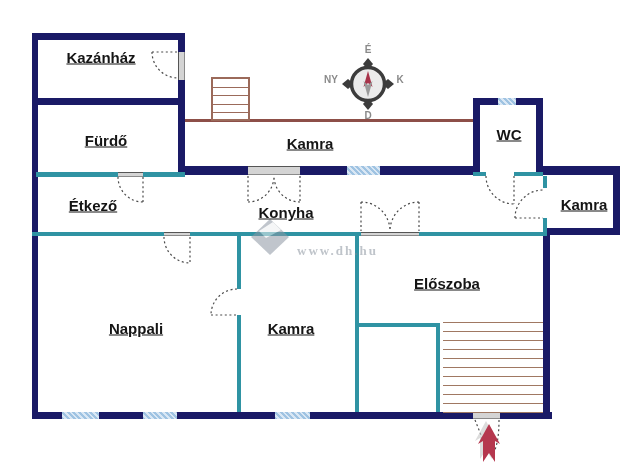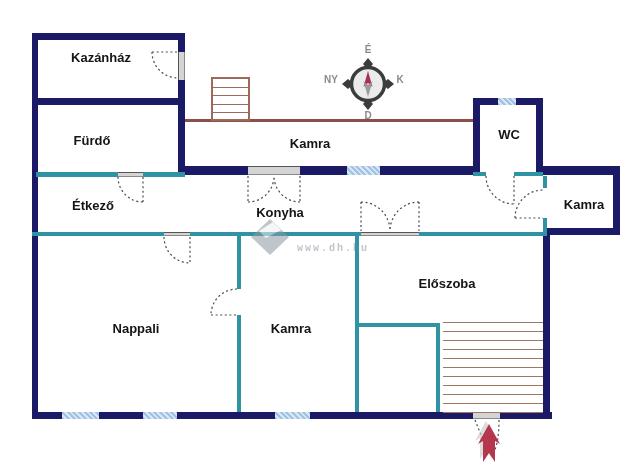--- a/index.html
+++ b/index.html
@@ -8,27 +8,27 @@
   .w{position:absolute;background:#1a1a66;}                       
   .t{position:absolute;background:#2f93a3;}                       
   .win{position:absolute;background:repeating-linear-gradient(45deg,#9fc3e2 0 2px,#d9e7f4 2px 4px);} 
   .lin{position:absolute;background:#d4d4d4;border-top:1px solid #555;border-bottom:1px solid #8a8a8a;} 
   .linv{position:absolute;background:#d4d4d4;border-left:1px solid #555;border-right:1px solid #8a8a8a;}
   .terr{position:absolute;background:#8d4f48;}
   .stairs-int{position:absolute;background:repeating-linear-gradient(to bottom,#a07862 0 1px,rgba(0,0,0,0) 1px 9px);}
   .stairs-ext{position:absolute;border:2px solid #9b6a5a;background:
       repeating-linear-gradient(to bottom,rgba(0,0,0,0) 0 7.6px,#9b6a5a 7.6px 8.6px);box-sizing:border-box;}
   .room-label{position:absolute;transform:translate(-50%,-50%);font-weight:bold;
-      font-size:13px;color:#151515;white-space:nowrap;}
+      font-size:15px;color:#151515;white-space:nowrap;text-decoration:underline;}
   .compass-label{position:absolute;transform:translate(-50%,-50%);font-weight:bold;
       font-size:10px;color:#8a8a8a;}
   .wm-brand{position:absolute;font-family:"Liberation Serif",serif;font-variant:small-caps;
       font-size:22px;font-weight:bold;letter-spacing:3px;color:rgba(128,138,150,0.55);white-space:nowrap;}
   .wm-brand sup{font-size:9px;letter-spacing:0;}
-  .wm-url{position:absolute;font-family:Liberation Mono, monospace;font-size:10px;font-weight:bold;
+  .wm-url{position:absolute;font-family:Liberation Serif, serif;font-size:13px;font-weight:bold;
       letter-spacing:2px;color:rgba(128,138,150,0.5);white-space:nowrap;}
   svg.overlay{position:absolute;left:0;top:0;pointer-events:none;}
 </style>
 </head>
 <body>
 
 <div class="plan">
 
   <div class="w" style="left:32px;top:33px;width:6px;height:386px"></div>
   <div class="w" style="left:32px;top:33px;width:153px;height:7px"></div>
@@ -115,25 +115,25 @@
 
     <g opacity="0.55">
       <polygon points="270,219 289,237 270,255 251,237" fill="#8d97a3"></polygon>
       <polygon points="259,231 273,222 281,230 266,238" fill="#ffffff" opacity="0.85"></polygon>
     </g>
   </svg>
 
   <div class="wm-url" style="left:297px;top:243px">www.dh.hu</div>
 
   <div class="room-label" style="left:101px;top:57px">Kazánház</div>
-  <div class="room-label" style="left:92px;top:140px">Fürdő</div>
+  <div class="room-label" style="left:106px;top:140px">Fürdő</div>
   <div class="room-label" style="left:310px;top:143px">Kamra</div>
   <div class="room-label" style="left:509px;top:134px">WC</div>
   <div class="room-label" style="left:93px;top:205px">Étkező</div>
-  <div class="room-label" style="left:280px;top:212px">Konyha</div>
+  <div class="room-label" style="left:286px;top:212px">Konyha</div>
   <div class="room-label" style="left:584px;top:204px">Kamra</div>
   <div class="room-label" style="left:447px;top:283px">Előszoba</div>
   <div class="room-label" style="left:136px;top:328px">Nappali</div>
   <div class="room-label" style="left:291px;top:328px">Kamra</div>
 
   <div class="compass-label" style="left:368px;top:49px">É</div>
   <div class="compass-label" style="left:331px;top:79px">NY</div>
   <div class="compass-label" style="left:400px;top:79px">K</div>
   <div class="compass-label" style="left:368px;top:115px">D</div>
 

